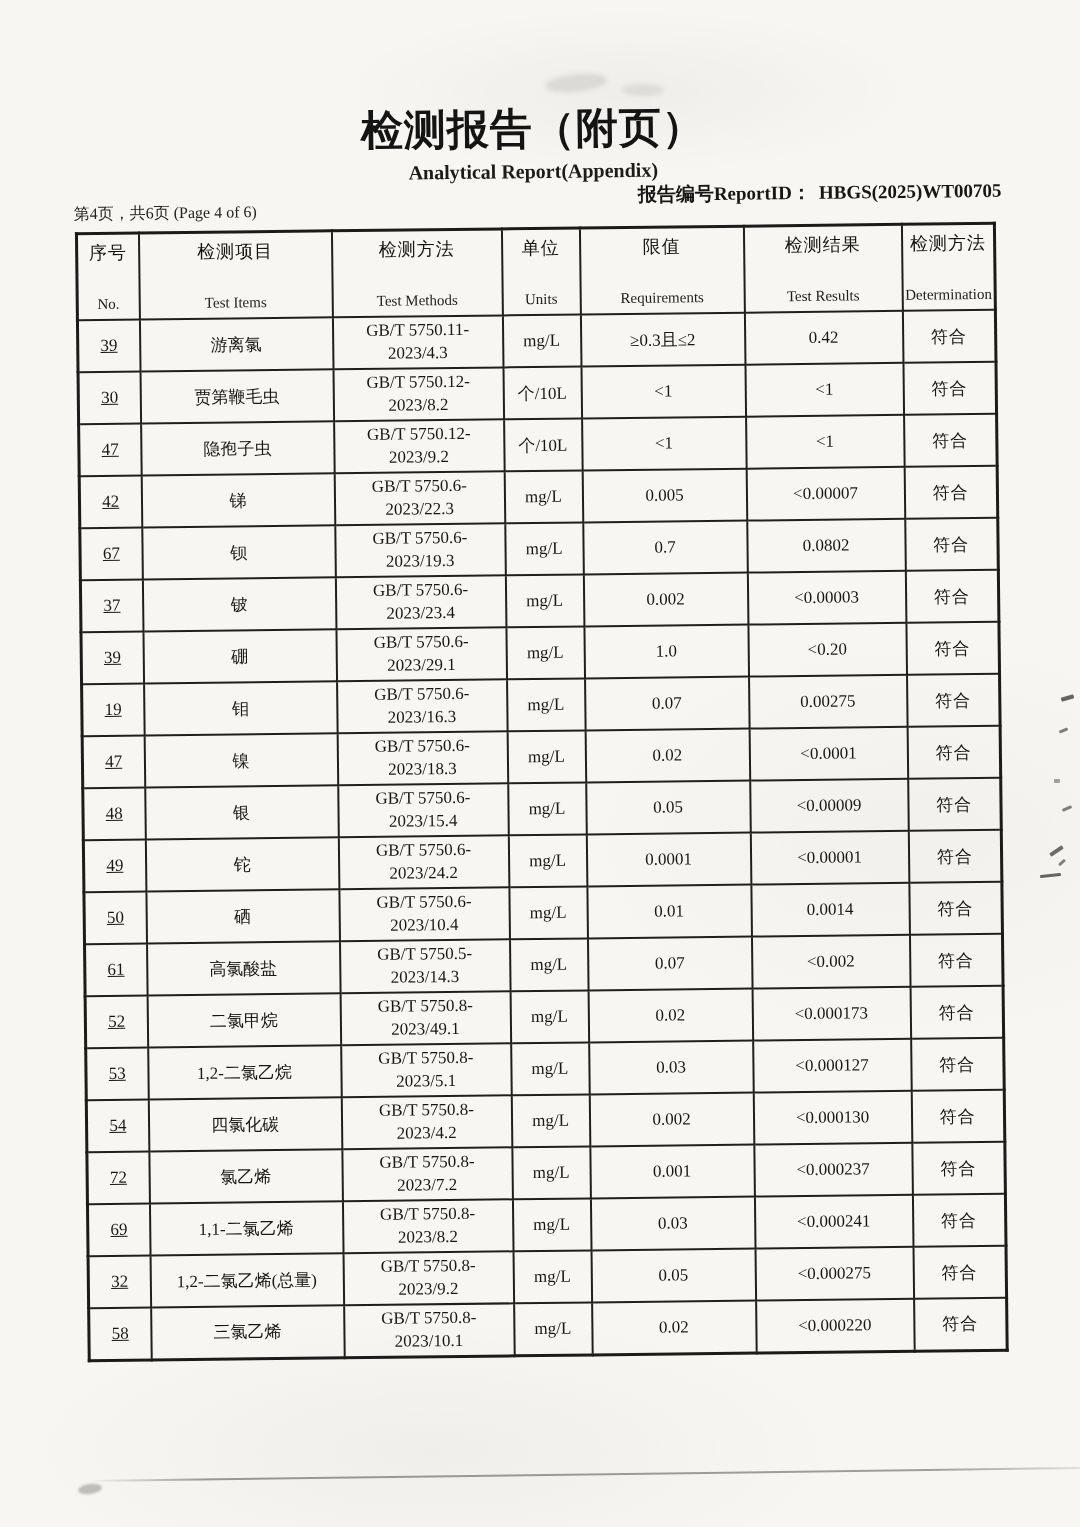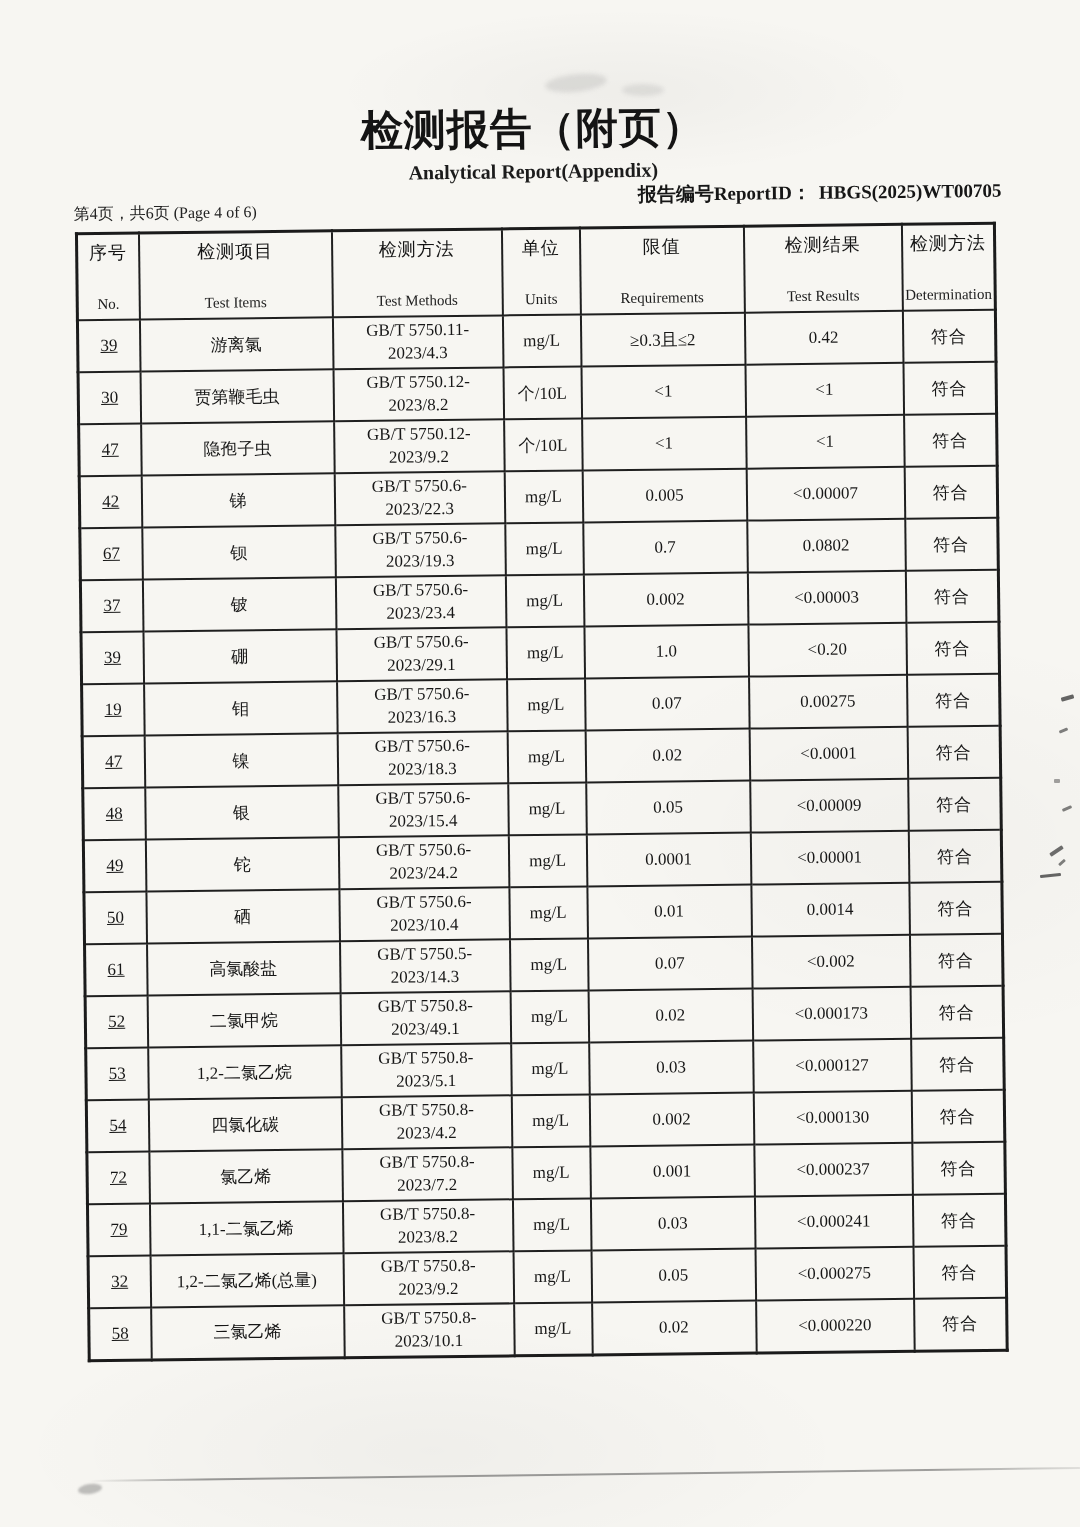--- a/index.html
+++ b/index.html
@@ -384,21 +384,21 @@
           <td class="col-no">72</td>
           <td class="col-item">氯乙烯</td>
           <td class="col-method">GB/T 5750.8-
 2023/7.2</td>
           <td class="col-unit">mg/L</td>
           <td class="col-requirement">0.001</td>
           <td class="col-result">&lt;0.000237</td>
           <td class="col-determination">符合</td>
         </tr>
         <tr>
-          <td class="col-no">79</td>
+          <td class="col-no">69</td>
           <td class="col-item">1,1-二氯乙烯</td>
           <td class="col-method">GB/T 5750.8-
 2023/8.2</td>
           <td class="col-unit">mg/L</td>
           <td class="col-requirement">0.03</td>
           <td class="col-result">&lt;0.000241</td>
           <td class="col-determination">符合</td>
         </tr>
         <tr>
           <td class="col-no">32</td>

